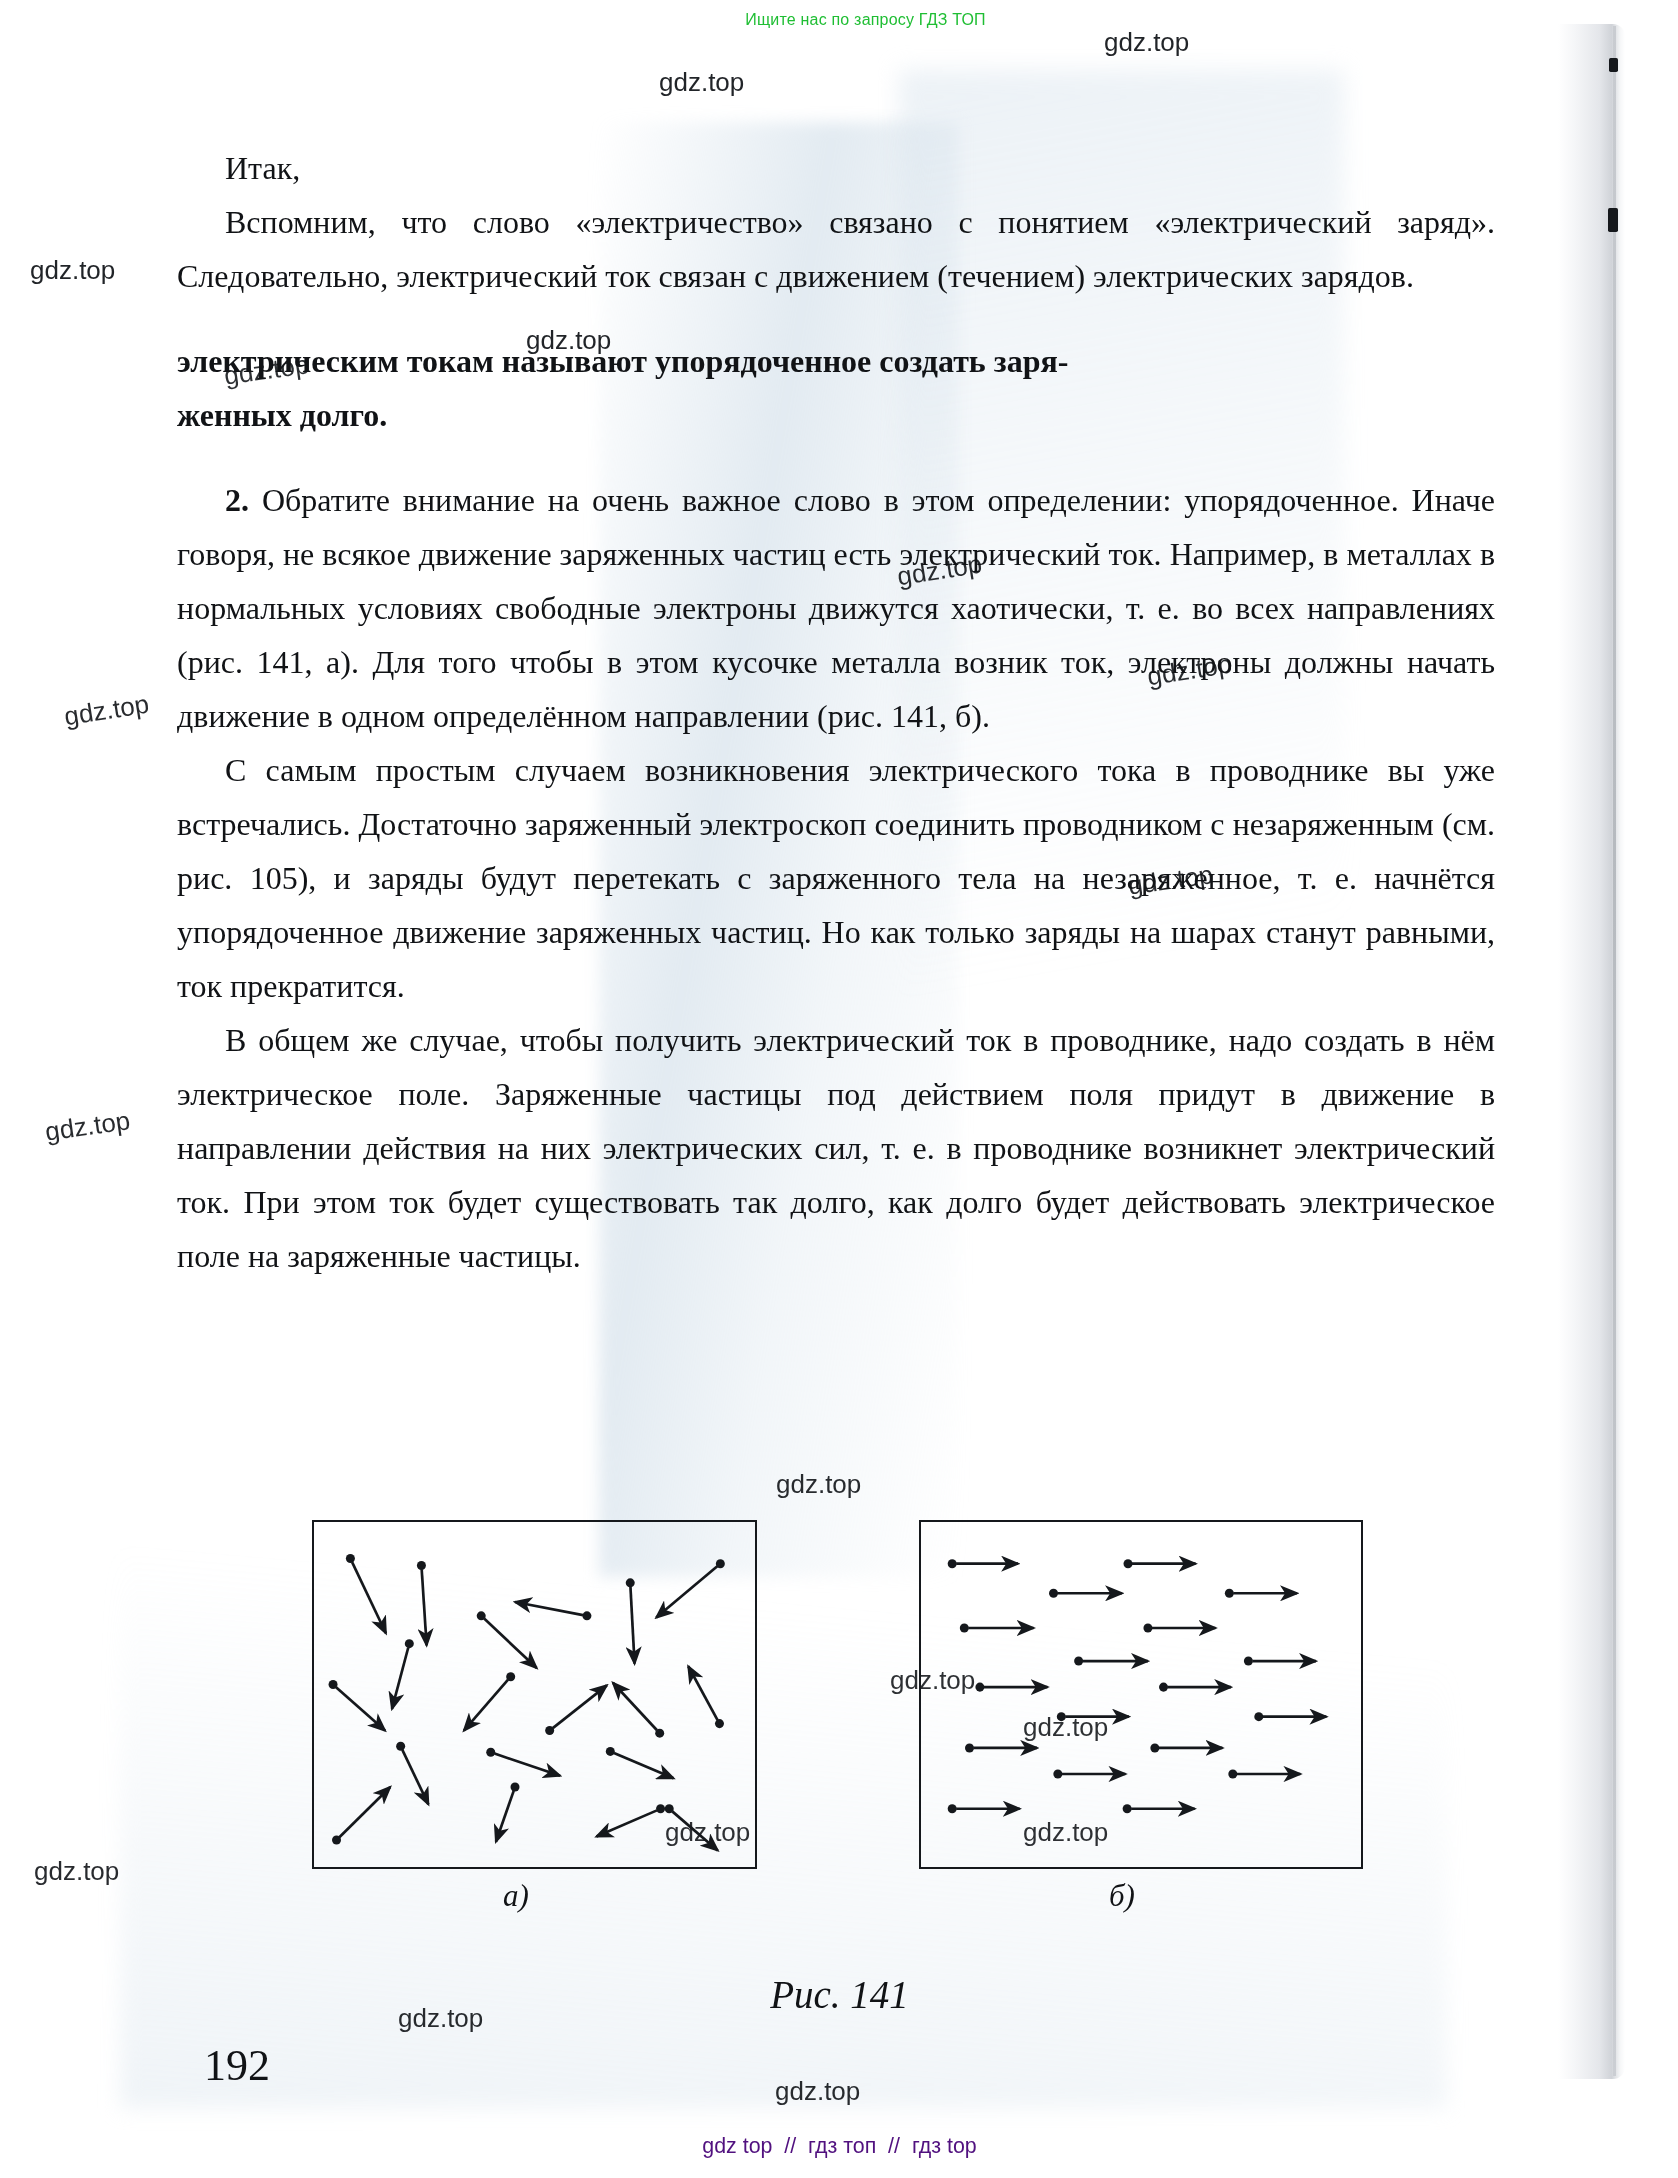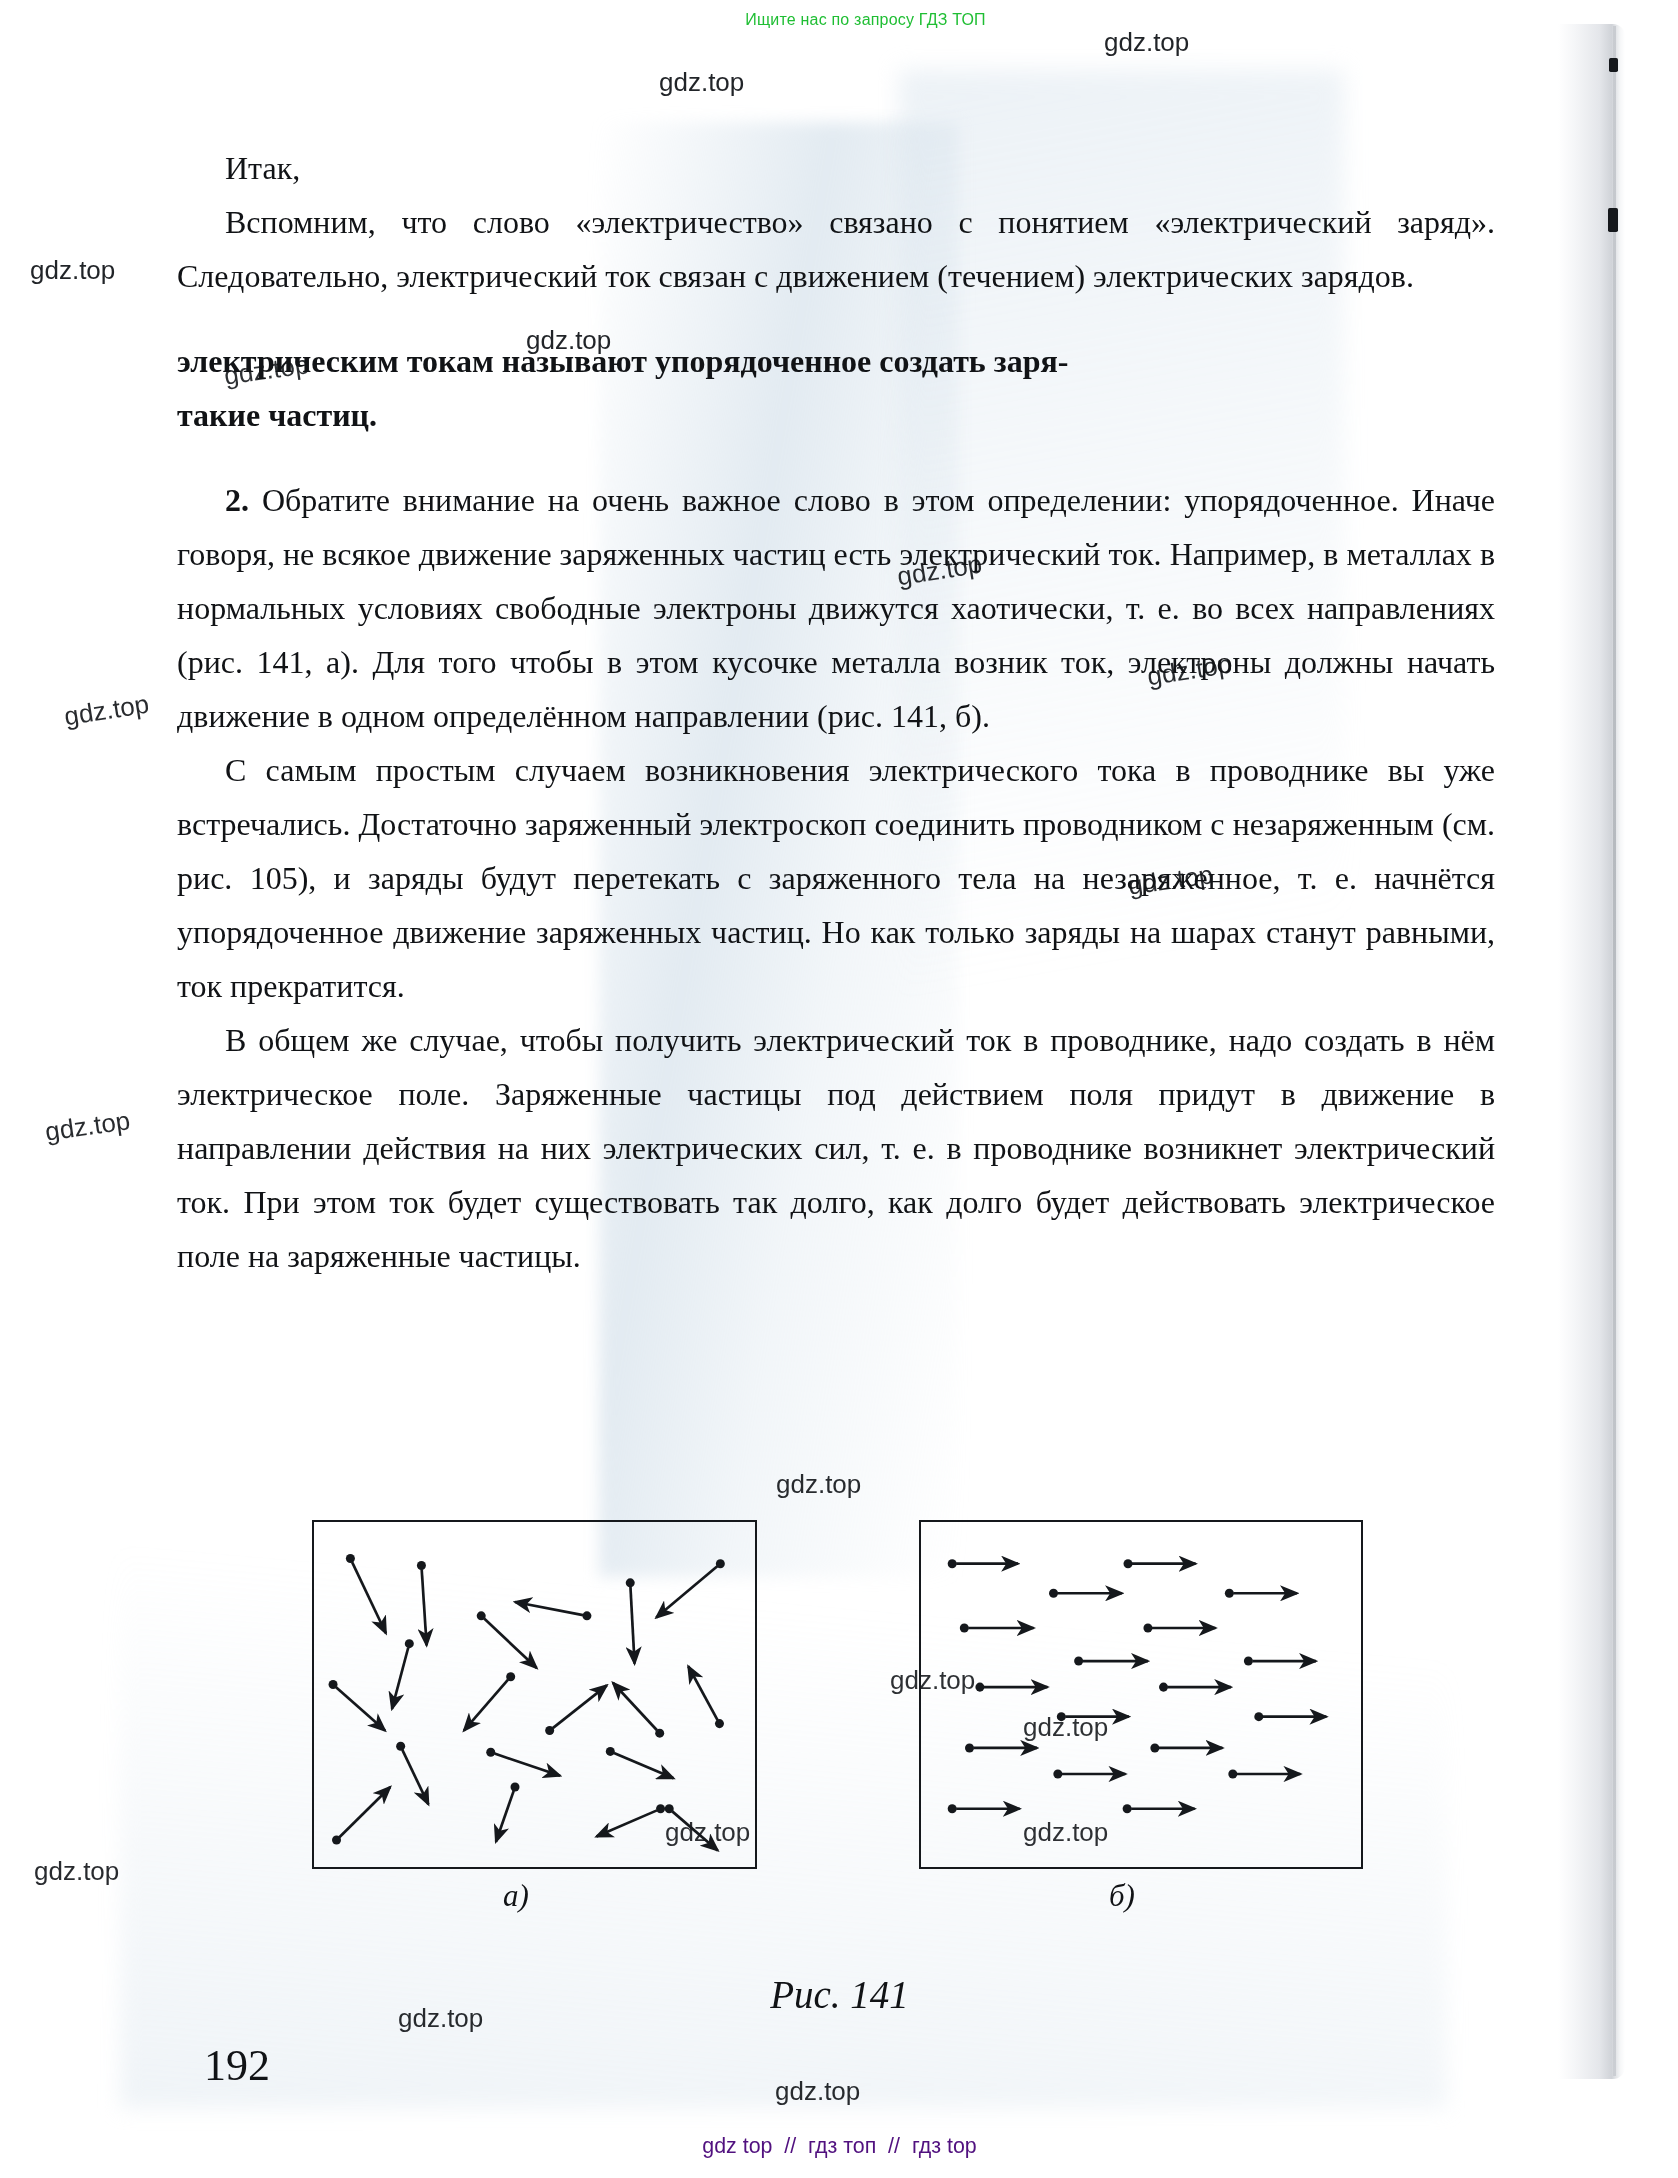--- a/index.html
+++ b/index.html
@@ -160,21 +160,21 @@
   </div>
 
 <div id="text-col">
 
   <p class="para-indent">Итак,</p>
 
   <p class="para-indent">Вспомним, что слово «электричество» связано с понятием «электрический заряд». Следовательно, электрический ток связан с движением (течением) электрических зарядов.</p>
 
   <div class="bold-def">
     <span>электрическим токам называют упорядоченное создать заря-</span>
-    <span>такие частиц.</span>
+    <span>женных долго.</span>
   </div>
 
   <p class="para-indent">
     <span class="num-lead">2.</span><span> Обратите внимание на очень важное слово в этом определении: упорядоченное. Иначе говоря, не всякое движение заряженных частиц есть электрический ток. Например, в металлах в нормальных условиях свободные электроны движутся хаотически, т. е. во всех направлениях (рис. 141, а). Для того чтобы в этом кусочке металла возник ток, электроны должны начать движение в одном определённом направлении (рис. 141, б).</span>
   </p>
 
 
   <p class="para-indent">С самым простым случаем возникновения электрического тока в проводнике вы уже встречались. Достаточно заряженный электроскоп соединить проводником с незаряженным (см. рис. 105), и заряды будут перетекать с заряженного тела на незаряженное, т. е. начнётся упорядоченное движение заряженных частиц. Но как только заряды на шарах станут равными, ток прекратится.</p>
 
   <p class="para-indent">В общем же случае, чтобы получить электрический ток в проводнике, надо создать в нём электрическое поле. Заряженные частицы под действием поля придут в движение в направлении действия на них электрических сил, т. е. в проводнике возникнет электрический ток. При этом ток будет существовать так долго, как долго будет действовать электрическое поле на заряженные частицы.</p>

